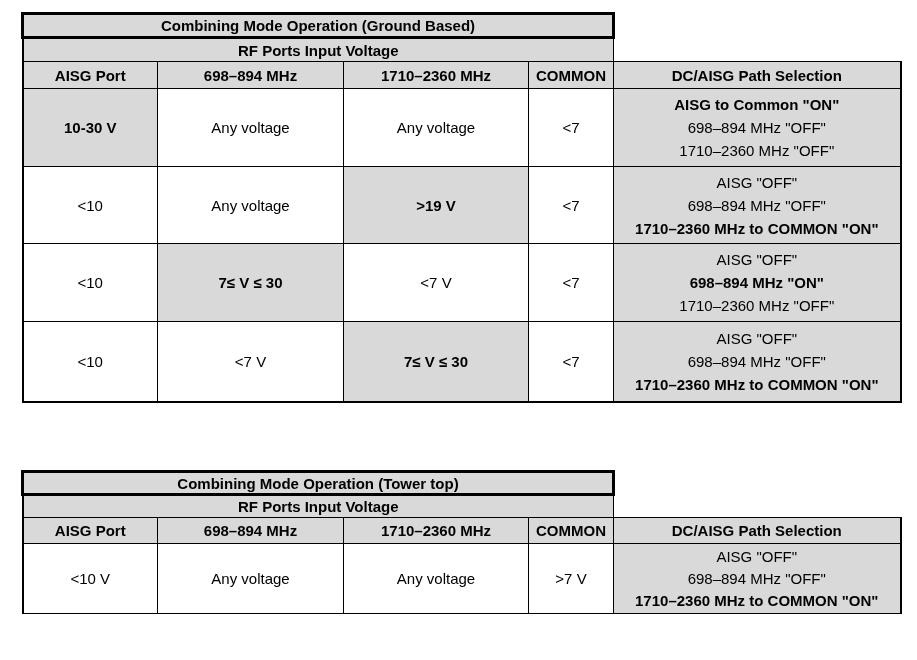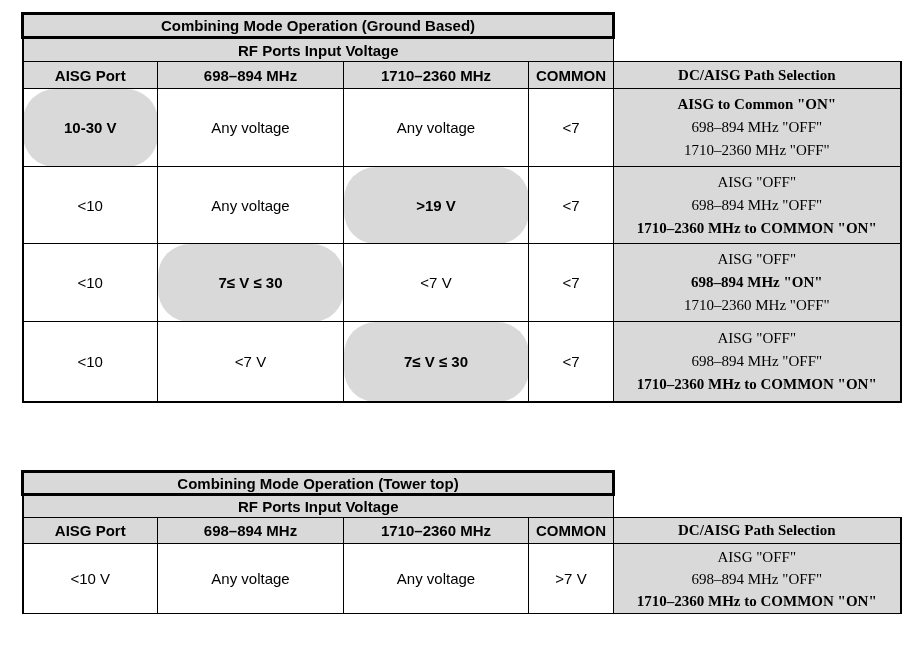--- a/index.html
+++ b/index.html
@@ -23,21 +23,21 @@
   #table2 { top: 470px; }
   td {
     border: 1px solid #000000;
     text-align: center;
     vertical-align: middle;
     font-size: 15px;
     padding: 0 2px;
     overflow: hidden;
     margin-top: 22px;
   }
-  .shaded { background: #d9d9d9; border-radius: 32px; }
+  .shaded { background: #d9d9d9; }
   .bold { font-weight: bold; }
   .title-cell {
     border: 3px solid #000000;
     font-weight: bold;
     background: #d9d9d9;
   }
   .subtitle-cell {
     font-weight: bold;
     background: #d9d9d9;
   }
@@ -50,21 +50,21 @@
     background: transparent;
   }
   .path-cell {
     background: #d9d9d9;
     line-height: 23px;
     padding: 0 4px;
   }
   #table2 .path-cell { line-height: 22px; }
   .path-line { white-space: nowrap; }
   .edge-l { border-left-width: 2px; }
-  .edge-r { border-right-width: 2px; font-family: Liberation Serif, serif; }
+  .edge-r { border-right-width: 2px; }
   .edge-b { border-bottom-width: 2px; }
 </style>
 </head>
 <body>
 
 <div class="page">
 
   <table class="mode-table" id="table1">
     <colgroup>
       <col style="width:135px">

